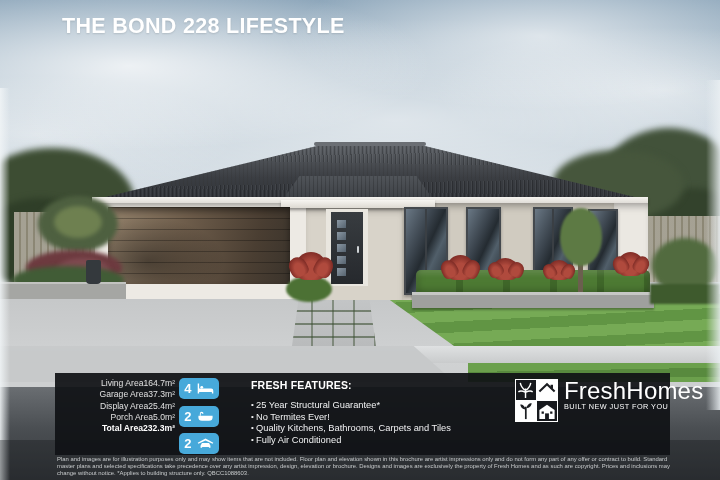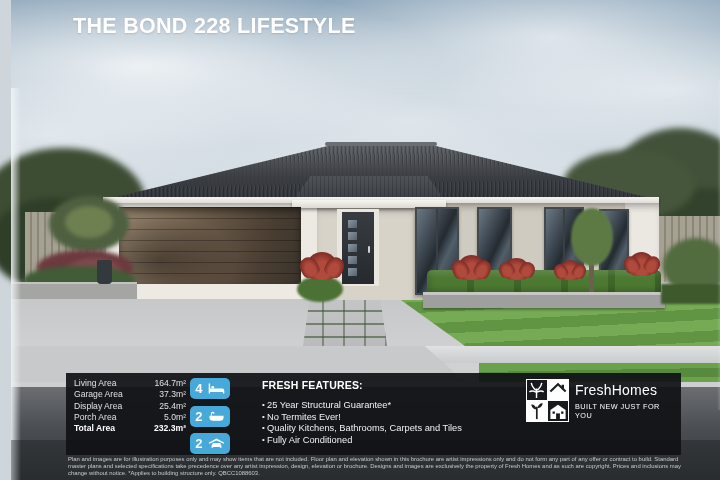--- a/index.html
+++ b/index.html
@@ -1,18 +1,18 @@
 <!DOCTYPE html>
 <html style="--accent: #47a9da; --link: #4fa8d5; --panel: rgba(16,18,22,0.93);"><head>
 <meta charset="utf-8">
 <style>
   html,body{margin:0;padding:0;background:#222;}
   .stage{position:relative;width:720px;height:480px;overflow:hidden;
     font-family:"Liberation Sans",sans-serif;background:#cfd6db;}
-  .abs{position:absolute;margin-left:11px;}
+  .abs{position:absolute;}
 
   
   .sky{left:0;top:0;width:720px;height:320px;
     background:linear-gradient(180deg,#8ea7bb 0%,#b6c6d2 30%,#d8e0e6 62%,#e9eced 100%);}
   .clouds{left:0;top:0;width:720px;height:300px;
     background:
       radial-gradient(60% 40% at 18% 22%,rgba(255,255,255,.78),transparent 70%),
       radial-gradient(50% 35% at 75% 12%,rgba(255,255,255,.65),transparent 70%),
       radial-gradient(70% 45% at 55% 40%,rgba(255,255,255,.50),transparent 75%),
       radial-gradient(45% 30% at 92% 30%,rgba(255,255,255,.55),transparent 70%),
@@ -124,42 +124,42 @@
   .washR{left:706px;top:80px;width:14px;height:330px;background:linear-gradient(270deg,rgba(235,240,243,.85),rgba(235,240,243,0));}
   .vig{left:0;top:440px;width:720px;height:40px;background:rgba(18,20,22,.35);}
 
   
   .title{left:62px;top:14px;color:#fff;font-size:21.5px;font-weight:bold;letter-spacing:.3px;
     text-shadow:0 1px 2px rgba(0,0,0,.12);}
 
   
   .panel{left:55px;top:373px;width:615px;height:82px;background:var(--panel,rgba(16,18,22,.93));z-index:20;}
   .areas{position:absolute;left:8px;top:5px;width:112px;font-size:8.6px;color:#e0e0e0;}
-  .arow{display:flex;justify-content:space-between;line-height:11.3px;}
+  .arow{display:flex;justify-content:flex-end;line-height:11.3px;}
   .arow.total{font-weight:bold;color:#fff;}
   .aval{text-align:right;}
   .badges{position:absolute;left:124px;top:5px;}
   .badge{width:40px;height:21px;border-radius:5px;background:var(--accent,#47a9da);
     display:flex;align-items:center;justify-content:space-evenly;margin-bottom:6.5px;}
   .badge .num{color:#fff;font-size:13px;font-weight:bold;}
   .badge svg{display:block;}
   .features{position:absolute;left:196px;top:6px;color:#fff;}
   .fhead{font-size:10.5px;font-weight:bold;letter-spacing:.2px;}
   .flist{list-style:none;margin:9px 0 0 0;padding:0;font-size:9.3px;line-height:11.7px;color:#f0f1f2;}
   .flist li::before{content:"• ";font-size:8px;position:relative;top:-1px;}
   .brand{position:absolute;left:460px;top:6px;width:152px;color:#fff;}
   .brandrow{display:flex;align-items:flex-start;}
   .logo{width:43px;height:43px;display:grid;grid-template-columns:1fr 1fr;grid-template-rows:1fr 1fr;
     gap:1px;background:#fff;padding:1px;box-sizing:border-box;flex:none;}
   .lc{position:relative;overflow:hidden;}
   .lc.dark{background:#17191d;}
   .lc.light{background:#fff;}
   .lc svg{position:absolute;left:0;top:0;width:100%;height:100%;}
   .btxt{margin-left:6px;padding-top:2px;}
-  .bname{font-size:14px;font-weight:500;letter-spacing:.2px;line-height:19px;color:#fff;}
+  .bname{font-size:24px;font-weight:500;letter-spacing:.2px;line-height:19px;color:#fff;}
   .btag{font-size:7.3px;font-weight:normal;letter-spacing:.45px;margin-top:2px;color:#fff;}
   .visit{margin-top:6px;font-size:9px;line-height:10.8px;color:#f2f3f4;}
   .visit .vb{font-weight:bold;}
   .visit .link{color:var(--link,#4fa8d5);font-weight:bold;cursor:pointer;}
 
   .disclaimer{left:57px;top:456px;width:616px;font-size:5.9px;line-height:6.9px;color:#c7cacc;z-index:21;}
 </style>
 </head>
 <body>
 

